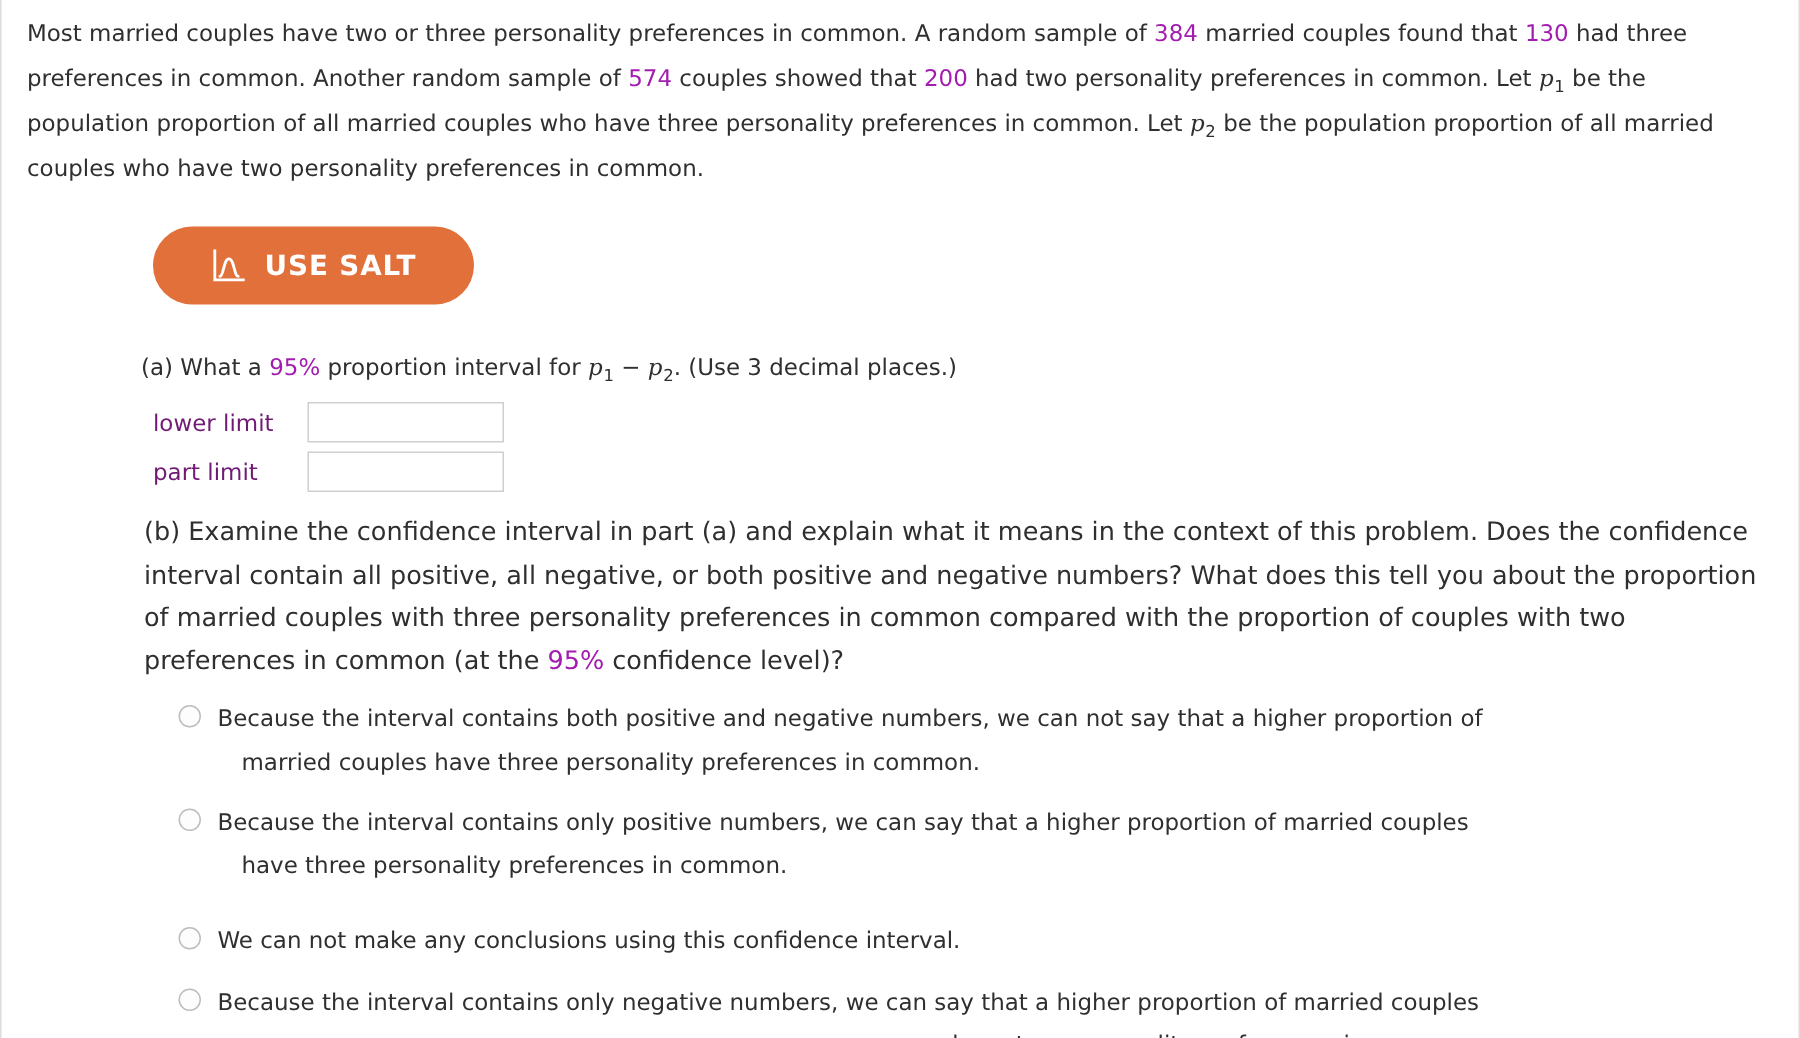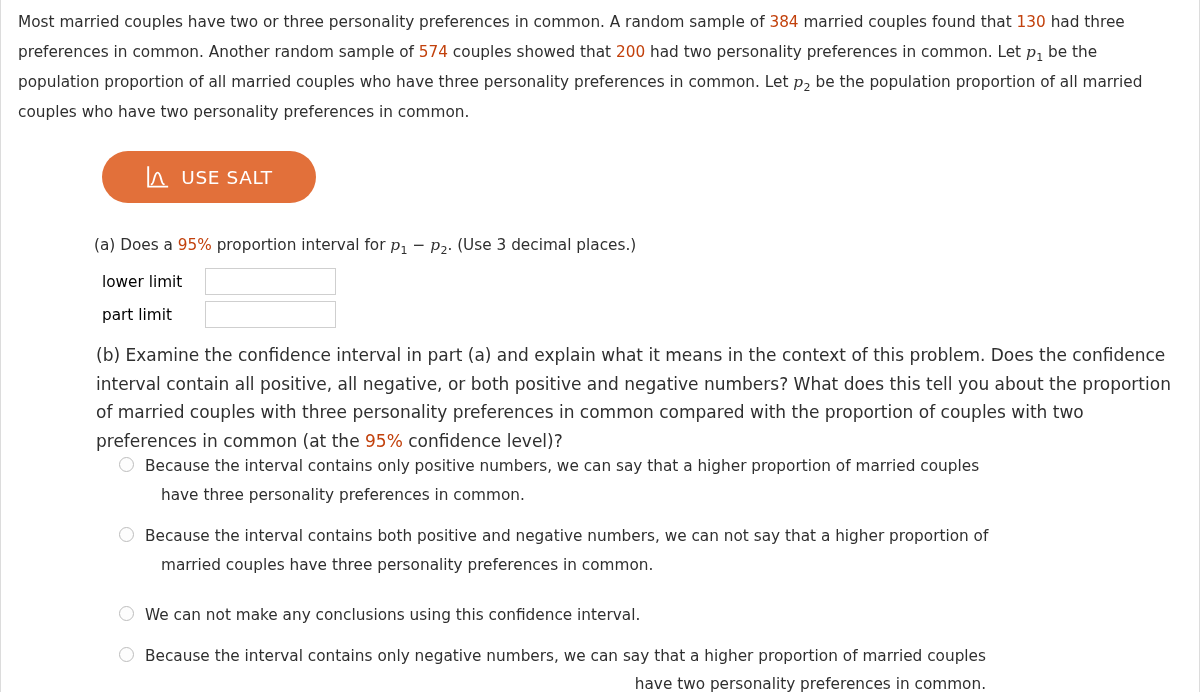--- a/index.html
+++ b/index.html
@@ -27,21 +27,21 @@
     position: absolute;
     left: 17px;
     top: 7px;
     width: 1160px;
     font-size: 15.3px;
     line-height: 30px;
     color: #2f2f2f;
     text-align: left;
   }
   .red {
-    color: #c2410c;
+    color: #a21caf;
   }
   .var {
     font-family: "DejaVu Serif", "Liberation Serif", serif;
     font-style: italic;
     font-size: 15.3px;
   }
   .var sub {
     font-family: "DejaVu Sans", "Liberation Sans", sans-serif;
     font-style: normal;
     font-size: 11px;
@@ -68,21 +68,21 @@
   }
   .salt-icon {
     width: 25px;
     height: 25px;
     margin-right: 11px;
     display: block;
   }
   .salt-label {
     color: #ffffff;
     font-size: 18.5px;
-    font-weight: normal;
+    font-weight: bold;
     letter-spacing: 0.6px;
     font-family: "DejaVu Sans", "Liberation Sans", sans-serif;
   }
 
   
   .part-a {
     position: absolute;
     left: 93px;
     top: 232px;
     font-size: 15.3px;
@@ -95,21 +95,21 @@
     left: 101px;
     top: 265px;
   }
   .limit-row {
     display: flex;
     align-items: center;
     height: 33px;
   }
   .limit-label {
     font-size: 15.3px;
-    color: #000000;
+    color: #701a75;
     width: 103px;
     text-align: left;
     white-space: nowrap;
   }
   .limit-input {
     width: 131px;
     height: 27px;
     box-sizing: border-box;
     border: 1px solid #cfcfcf;
     background: #ffffff;
@@ -183,49 +183,49 @@
     <span class="salt-icon">
       <svg width="25" height="25" viewBox="0 0 25 25" fill="none" xmlns="http://www.w3.org/2000/svg">
         <path d="M3.2 2.2 V21.6 H22.2" stroke="#ffffff" stroke-width="1.9" stroke-linecap="square" fill="none"></path>
         <path d="M6.6 19.2 C9.2 19.2 9.0 7.6 12.6 7.6 C16.2 7.6 16.0 19.2 18.8 19.2" stroke="#ffffff" stroke-width="1.9" stroke-linecap="round" fill="none"></path>
       </svg>
     </span>
     <span class="salt-label">USE SALT</span>
   </button>
 
   <div class="part-a">
-    <span>(a) Does a </span><span class="red">95%</span><span> proportion interval for </span><span class="var"><span>p</span><sub>1</sub></span><span> − </span><span class="var"><span>p</span><sub>2</sub></span><span>. (Use 3 decimal places.)</span>
+    <span>(a) What a </span><span class="red">95%</span><span> proportion interval for </span><span class="var"><span>p</span><sub>1</sub></span><span> − </span><span class="var"><span>p</span><sub>2</sub></span><span>. (Use 3 decimal places.)</span>
   </div>
 
   <div class="limit-rows">
     <div class="limit-row">
       <span class="limit-label">lower limit</span>
       <input class="limit-input" type="text" value="" style="">
     </div>
     <div class="limit-row">
       <span class="limit-label">part limit</span>
       <input class="limit-input" type="text" value="" style="">
     </div>
   </div>
 
   <div class="part-b">
     <span>(b) Examine the confidence interval in part (a) and explain what it means in the context of this problem. Does the confidence interval contain all positive, all negative, or both positive and negative numbers? What does this tell you about the proportion of married couples with three personality preferences in common compared with the proportion of couples with two preferences in common (at the </span><span class="red">95%</span><span> confidence level)?</span>
   </div>
 
   <div class="options">
+    <label class="option" style="margin-top:13px;">
+      <span class="radio"></span>
+      <span class="option-text"><span>Because the interval contains both positive and negative numbers, we can not say that a higher proportion of</span><span class="cont">married couples have three personality preferences in common.</span></span>
+    </label>
+
     <label class="option">
       <span class="radio"></span>
       <span class="option-text"><span>Because the interval contains only positive numbers, we can say that a higher proportion of married couples</span><span class="cont">have three personality preferences in common.</span></span>
     </label>
 
-    <label class="option" style="margin-top:13px;">
-      <span class="radio"></span>
-      <span class="option-text"><span>Because the interval contains both positive and negative numbers, we can not say that a higher proportion of</span><span class="cont">married couples have three personality preferences in common.</span></span>
-    </label>
-
     <label class="option" style="margin-top:22px;text-align:center;">
       <span class="radio"></span>
       <span class="option-text"><span>We can not make any conclusions using this confidence interval.</span></span>
     </label>
 
     <label class="option" style="margin-top:11px;text-align:right;">
       <span class="radio"></span>
       <span class="option-text"><span>Because the interval contains only negative numbers, we can say that a higher proportion of married couples</span><span class="cont">have two personality preferences in common.</span></span>
     </label>
   </div>

